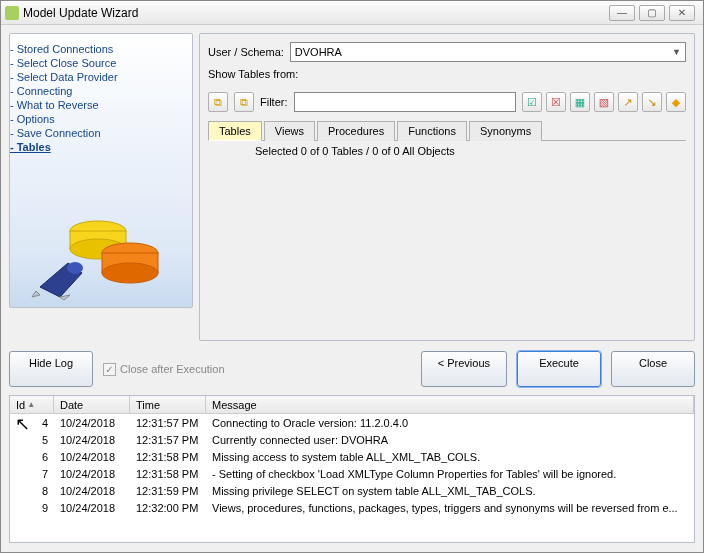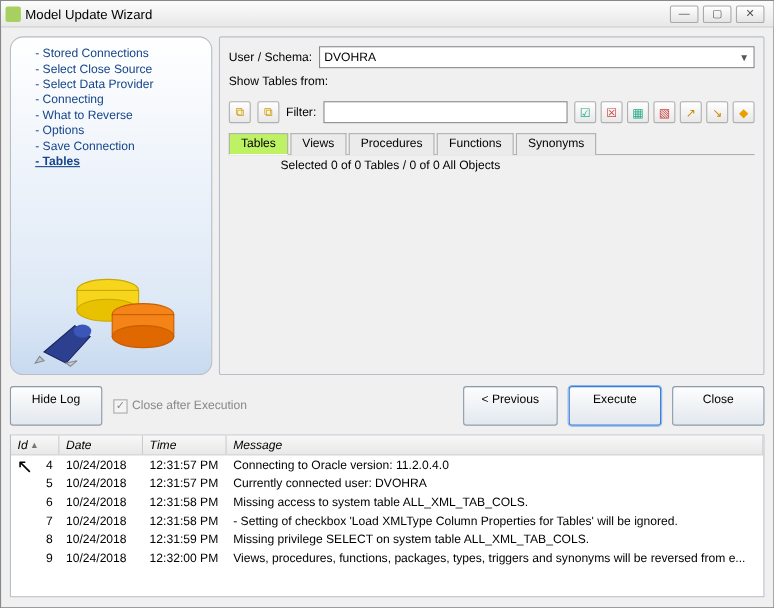--- a/index.html
+++ b/index.html
@@ -5,48 +5,48 @@
 * { box-sizing: border-box; font-family: Tahoma, Arial, sans-serif; font-size: 11px; }
 body { margin: 0; background: #d8d8d8; padding: 0; }
 .window { width: 704px; height: 553px; background: #f0f0f0; border: 1px solid #888; position: relative; }
 .titlebar { height: 24px; background: linear-gradient(#fcfcfc, #e8e8e8); border-bottom: 1px solid #ccc; display: flex; align-items: center; padding: 0 4px; }
 .titlebar .icon { width: 14px; height: 14px; margin-right: 4px; background: #a8d060; border-radius: 2px; display:inline-block; }
 .titlebar .title { flex: 1; font-size: 12px; }
 .winbtns { display: flex; gap: 4px; margin-right: 4px; }
 .winbtn { width: 26px; height: 16px; border: 1px solid #aaa; background: linear-gradient(#fff,#e4e4e4); border-radius: 2px; font-size: 10px; text-align: center; line-height: 13px; color: #555; cursor: pointer; }
 .body { padding: 8px; }
 .upper { display: flex; gap: 6px; }
-.leftpanel { width: 184px; height: 308px; border: 1px solid #b8bfc8; background: linear-gradient(to bottom, #ffffff 0%, #dde8f6 80%, #c8daf0 100%); border-radius: 12px; padding: 8px 22px; position: relative; }
+.leftpanel { width: 184px; height: 275px; border: 1px solid #b8bfc8; background: linear-gradient(to bottom, #ffffff 0%, #dde8f6 80%, #c8daf0 100%); border-radius: 2px; padding: 8px 0; position: relative; }
 .navitem { color: #15458a; padding: 1px 0; cursor: pointer; }
 .navitem.active { font-weight: bold; text-decoration: underline; }
 .wizart { position: absolute; bottom: 6px; left: 20px; width: 140px; height: 100px; }
 .rightpanel { flex: 1; height: 308px; border: 1px solid #b8bfc8; background: #f0f0f0; border-radius: 2px; padding: 8px; display: flex; flex-direction: column; }
 .row { display: flex; align-items: center; margin-bottom: 6px; }
 .row label { margin-right: 6px; }
 .select { flex: 1; height: 20px; border: 1px solid #888; background: #fff; padding: 0 4px; display: flex; align-items: center; justify-content: space-between; cursor: pointer; }
 .select .arrow { color: #555; font-size: 9px; }
 .filterrow { display: flex; align-items: center; gap: 6px; margin: 6px 0 8px 0; }
 .smbtn { width: 20px; height: 20px; border: 1px solid #b0b0b0; background: linear-gradient(#fff,#e8e8e8); display:flex; align-items:center; justify-content:center; cursor:pointer; border-radius:2px; font-size:10px; }
 .filterinput { flex: 1; height: 20px; border: 1px solid #888; background: #fff; }
 .toolicons { display: flex; gap: 4px; }
 .tabs { display: flex; border-bottom: 1px solid #b0b0b0; }
 .tab { padding: 3px 10px; border: 1px solid #b0b0b0; border-bottom: none; margin-right: 2px; background: #ebebeb; cursor: pointer; position: relative; top: 1px; }
-.tab.active { background: #bef264; border-bottom: 1px solid #fff; }
+.tab.active { background: #fef9c3; border-bottom: 1px solid #fff; }
 .listarea { flex: 1; border: 1px solid #b0b0b0; border-top: none; background: #fff; }
 .listheader { background: linear-gradient(#f8f8f8,#e8e8e8); border-bottom: 1px solid #ccc; display: flex; height: 18px; align-items: center; }
 .listheader .chkcol { width: 40px; border-right: 1px solid #ccc; height:100%; }
 .listheader .tblcol { flex:1; padding-left: 6px; }
 .statusrow { padding: 4px 2px 0 2px; font-size: 11px; margin-left: 45px; }
 .btnrow { display: flex; align-items: center; gap: 10px; margin: 10px 0 8px 0; }
 .btn { height: 36px; padding: 0 16px; border: 1px solid #8a9aab; background: linear-gradient(#fdfdfd,#e2e8ef); border-radius: 3px; cursor: pointer; min-width: 84px; text-align:center; line-height:22px; }
 .btn.def { border-color: #3b7dd8; outline: 1px solid #8ab5ec; }
 .chklbl { color: #888; display:flex; align-items:center; gap:4px; }
 .chkbox { width:13px; height:13px; border:1px solid #aaa; background:#f4f4f4; display:inline-flex; align-items:center; justify-content:center; color:#888; font-size:10px; }
 .logpanel { border: 1px solid #b8bfc8; background: #fff; height: 148px; margin-top: 2px; }
-.loghead { background: linear-gradient(#f8f8f8,#e8e8e8); border-bottom: 1px solid #ccc; display: flex; height: 18px; align-items: flex-start; font-style: italic; }
+.loghead { background: linear-gradient(#f8f8f8,#e8e8e8); border-bottom: 1px solid #ccc; display: flex; height: 18px; align-items: flex-start; }
 .logcol { border-right: 1px solid #ccc; padding: 0 6px; height:100%; display:flex; align-items:center; }
 .c-id { width: 44px; } .c-date { width: 76px; } .c-time { width: 76px; } .c-msg { flex:1; }
 .logbody { overflow: hidden; position: relative; }
 .logrow { display: flex; height: 17px; align-items: center; }
 .logrow > div { padding: 0 6px; }
 .sorticon { font-size: 8px; color:#777; margin-left:2px; }
 .cursor-arrow { position:absolute; left: 14px; top: 412px; font-size:18px; color:#000; pointer-events:none; }
 </style>
 </head>
 <body>

